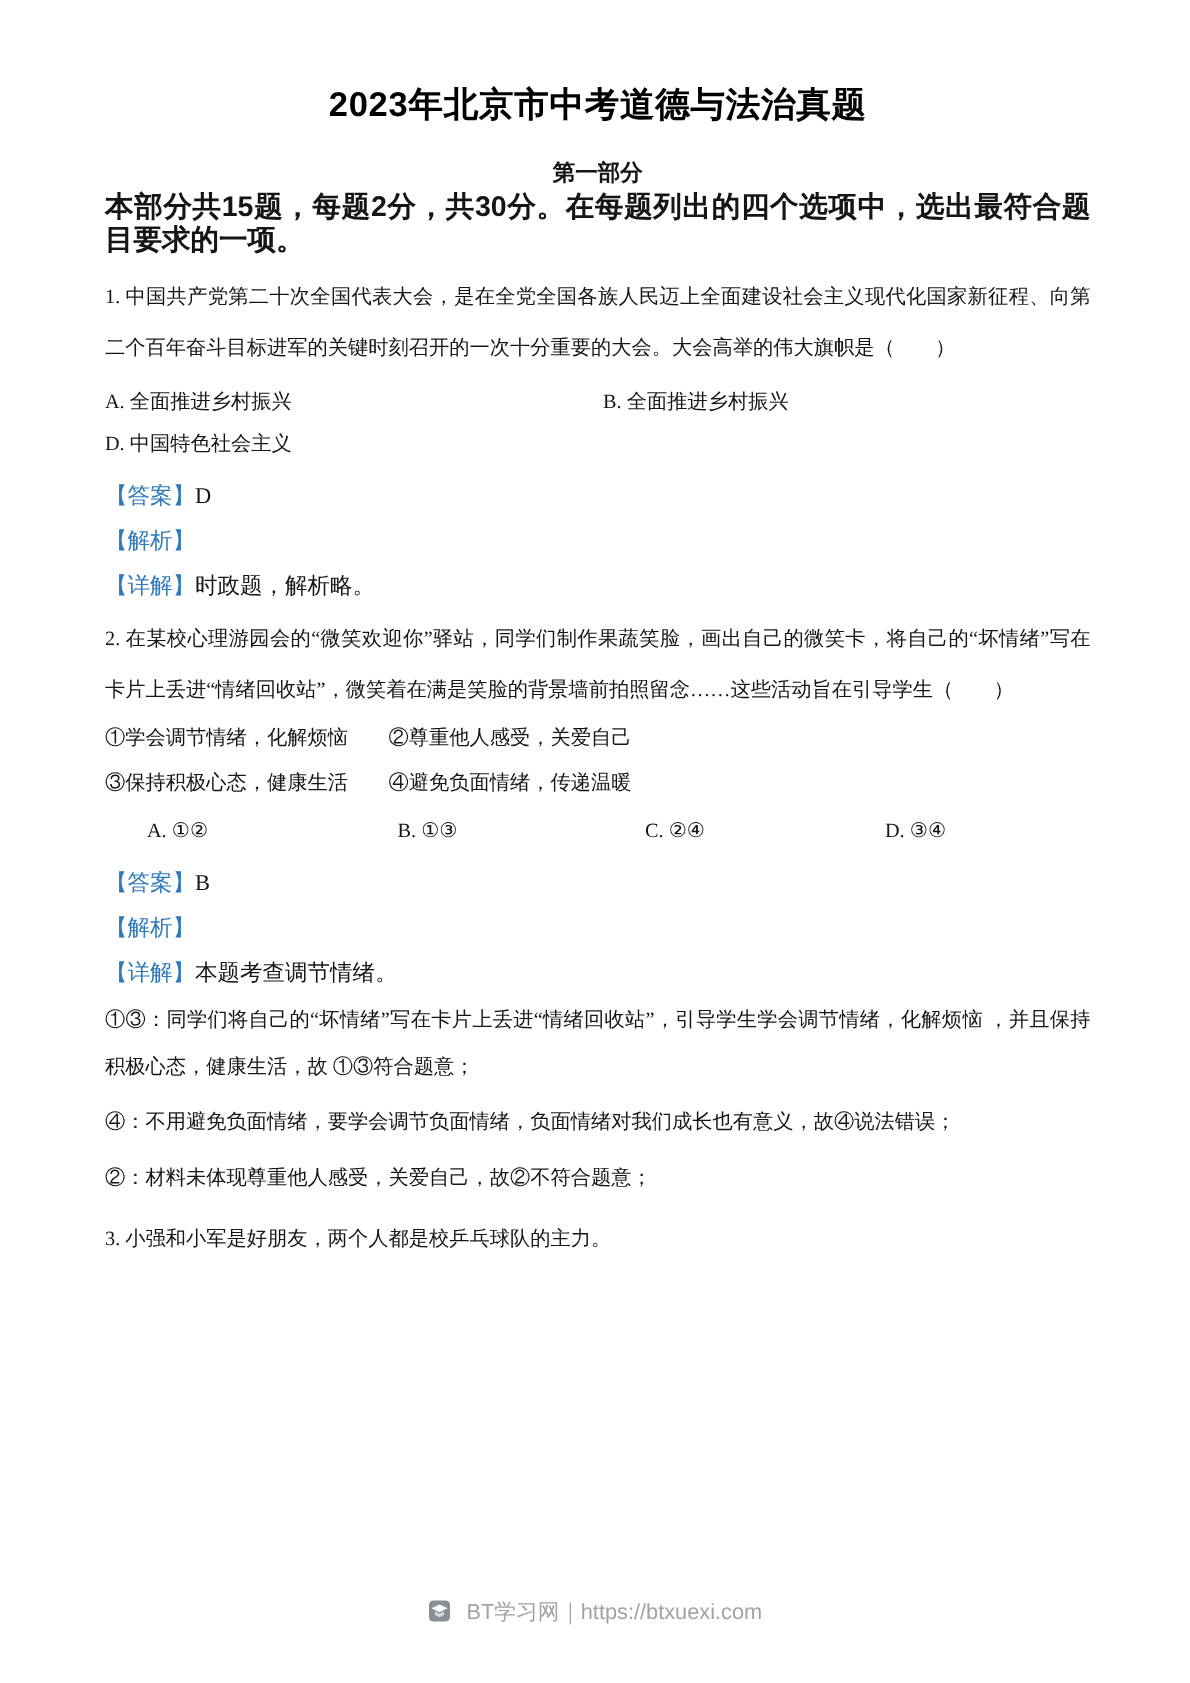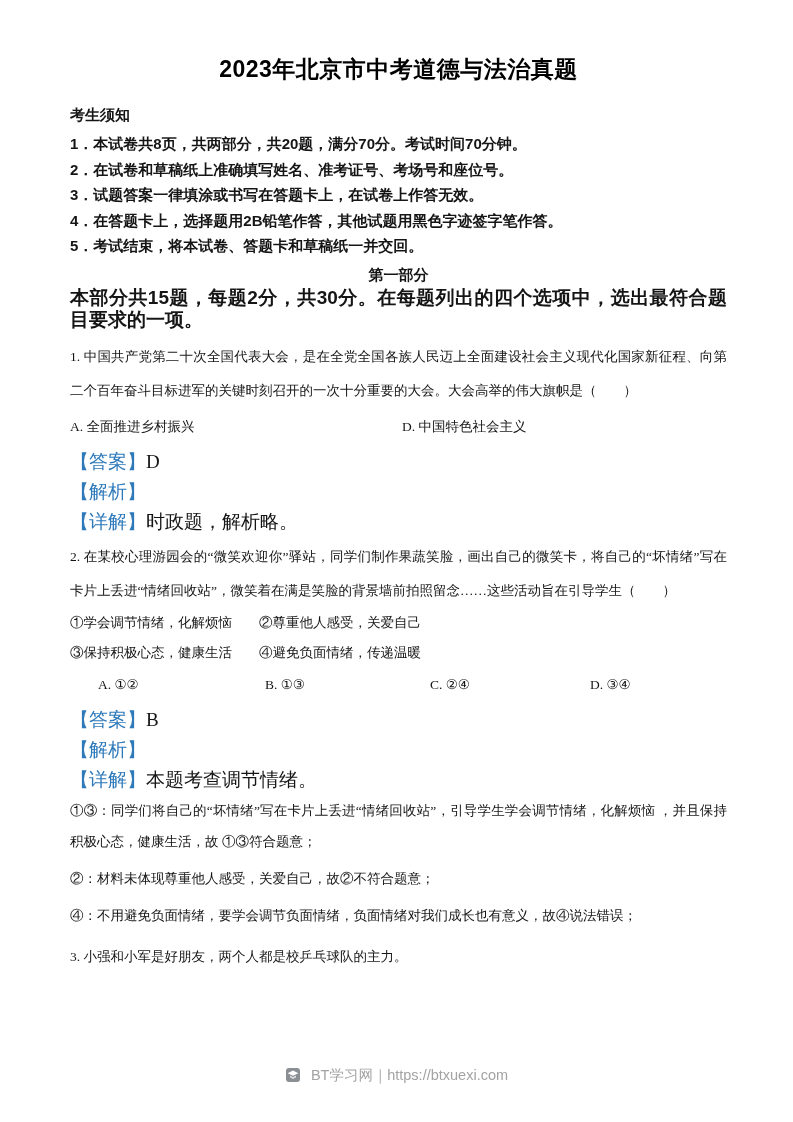--- a/index.html
+++ b/index.html
@@ -46,56 +46,49 @@
 
     .options2 {
       display: grid; grid-template-columns: 332px 1fr;
       font-size: 13.5px; line-height: 28px; margin-top: 5px;
     }
     .options4 {
       display: grid; grid-template-columns: 167px 165px 160px 1fr;
       font-size: 13.5px; line-height: 28px; margin-top: 3px; margin-left: 28px;
     }
 
-    .ans { font-size: 19px; margin-top: 12px; line-height: 18px; }
+    .ans { font-size: 15px; margin-top: 12px; line-height: 18px; }
     .blue { color: #2e79ba; }
     .expl { font-size: 13.5px; line-height: 31px; text-align: justify; margin-top: 6px; }
 
     .footer {
       position: absolute; left: 0; right: 0; bottom: 36px;
       text-align: center;
       color: #a3a3a3;
       font-family: "Liberation Sans", "DejaVu Sans", sans-serif;
       font-size: 14.5px;
     }
     .footer .logo { display: inline-block; vertical-align: -3px; margin-right: 6px; }
   </style>
 </head>
 <body>
 
 <div class="page">
 
   <div class="title">2023年北京市中考道德与法治真题</div>
 
-  <div>
-    <div class="notice-heading">考生须知</div>
-    <div class="notice-item">1．本试卷共8页，共两部分，共20题，满分70分。考试时间70分钟。</div>
-    <div class="notice-item">2．在试卷和草稿纸上准确填写姓名、准考证号、考场号和座位号。</div>
-    <div class="notice-item">3．试题答案一律填涂或书写在答题卡上，在试卷上作答无效。</div>
-    <div class="notice-item">4．在答题卡上，选择题用2B铅笔作答，其他试题用黑色字迹签字笔作答。</div>
-    <div class="notice-item">5．考试结束，将本试卷、答题卡和草稿纸一并交回。</div>
-  </div>
 
   <div class="part-heading">第一部分</div>
   <div class="intro">本部分共15题，每题2分，共30分。在每题列出的四个选项中，选出最符合题目要求的一项。</div>
 
   <div>
     <div class="stem">1. 中国共产党第二十次全国代表大会，是在全党全国各族人民迈上全面建设社会主义现代化国家新征程、向第二个百年奋斗目标进军的关键时刻召开的一次十分重要的大会。大会高举的伟大旗帜是（　　）</div>
     <div class="options2">
       <span>A. 全面推进乡村振兴</span>
+      <span>B. 全面推进乡村振兴</span>
       <span>D. 中国特色社会主义</span>
     </div>
     <div class="ans">
       <span class="blue">【答案】</span><span>D</span>
     </div>
     <div class="ans blue">【解析】</div>
     <div class="ans">
       <span class="blue">【详解】</span><span>时政题，解析略。</span>
     </div>
   </div>
@@ -111,22 +104,22 @@
       <span>D. ③④</span>
     </div>
     <div class="ans">
       <span class="blue">【答案】</span><span>B</span>
     </div>
     <div class="ans blue">【解析】</div>
     <div class="ans">
       <span class="blue">【详解】</span><span>本题考查调节情绪。</span>
     </div>
     <div class="expl">①③：同学们将自己的“坏情绪”写在卡片上丢进“情绪回收站”，引导学生学会调节情绪，化解烦恼 ，并且保持积极心态，健康生活，故 ①③符合题意；</div>
+    <div class="expl">④：不用避免负面情绪，要学会调节负面情绪，负面情绪对我们成长也有意义，故④说法错误；</div>
     <div class="expl">②：材料未体现尊重他人感受，关爱自己，故②不符合题意；</div>
-    <div class="expl">④：不用避免负面情绪，要学会调节负面情绪，负面情绪对我们成长也有意义，故④说法错误；</div>
   </div>
 
   <div>
     <div class="stem">3. 小强和小军是好朋友，两个人都是校乒乓球队的主力。</div>
   </div>
 
 </div>
 
 <div class="footer">
   <span class="logo">

